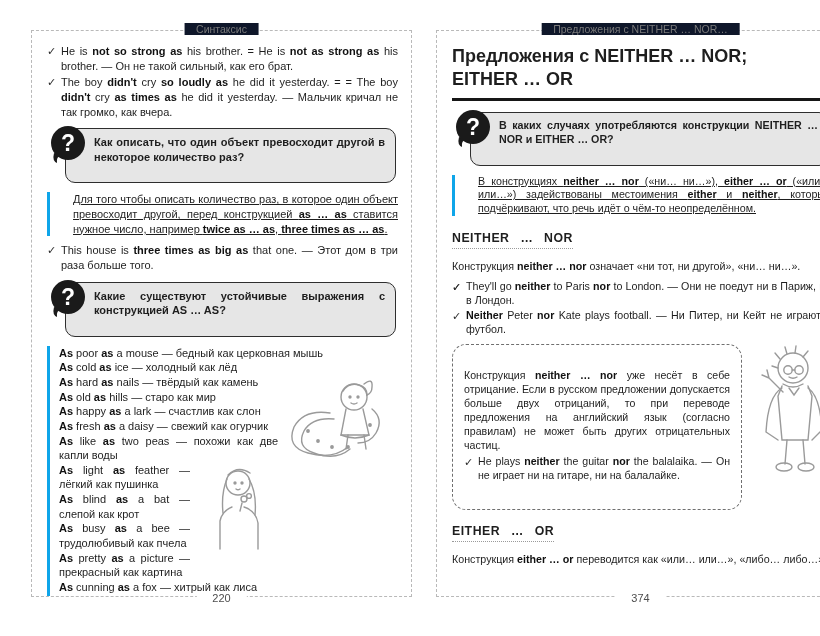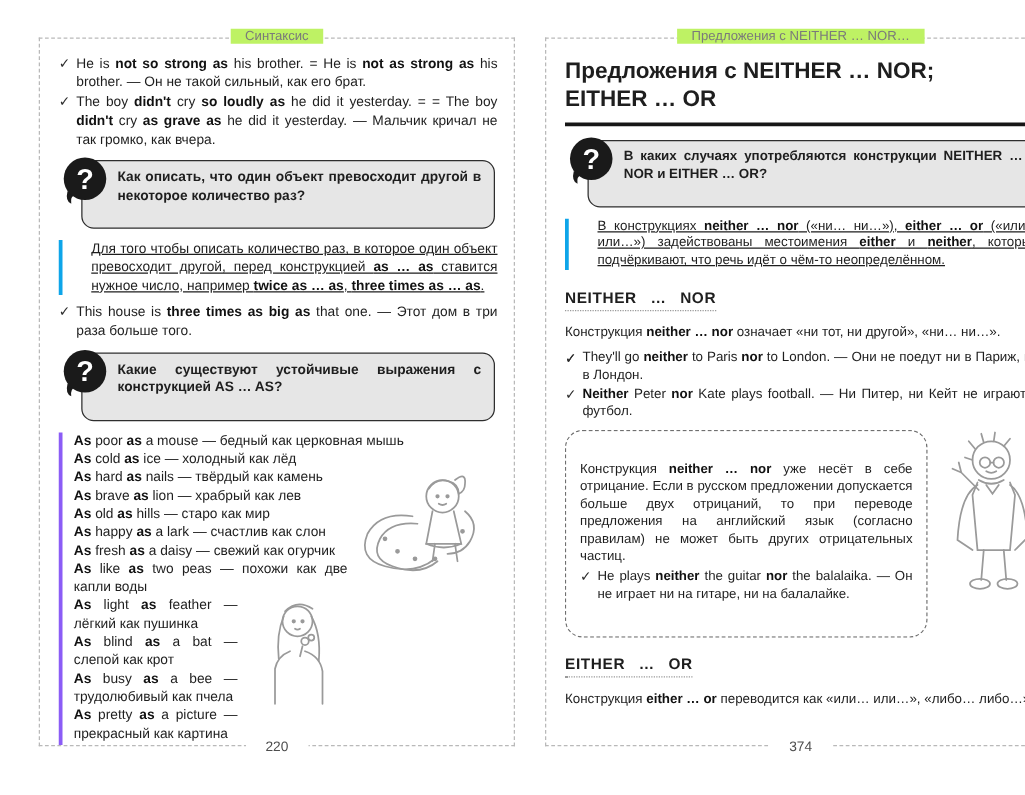--- a/index.html
+++ b/index.html
@@ -1,39 +1,39 @@
 <!DOCTYPE html>
 <html><head>
 <meta charset="utf-8">
 <style>
   html,body{margin:0;padding:0;background:#fff;}
   .spread{position:relative;width:820px;height:636px;background:#fff;overflow:hidden;
           font-family:"Liberation Sans",sans-serif;color:#1e1e1e;}
   .page{position:absolute;top:30px;height:567px;border:1px dashed #b9b9b9;background:#fff;box-sizing:border-box;}
   .page-left{left:31px;width:381px;}
   .page-right{left:436px;width:409px;}
-  .page-label{position:absolute;top:-8px;left:50%;transform:translateX(-50%);background:#bef264;
+  .page-label{position:absolute;top:-8px;left:50%;transform:translateX(-50%);background:#0f172a;
               padding:0 12px;font-size:10.5px;color:#7a7a7a;white-space:nowrap;text-align:center;}
   .page-num{position:absolute;bottom:-8px;left:50%;transform:translateX(-50%);background:#fff;
             padding:0 16px;font-size:11px;color:#4d4d4d;}
   .content{height:100%;box-sizing:border-box;padding:11px 13px 10px 15px;overflow:hidden;
            font-size:11px;line-height:1.33;text-align:justify;}
   .page-right .content{font-size:10.7px;line-height:1.29;}
 
   .check-item{position:relative;padding-left:14px;margin:2px 0;}
   .ck{position:absolute;left:0;top:0;font-size:11px;color:#2c2c2c;}
 
   .qbox-row{position:relative;margin:9px 2px 9px 18px;}
   .qicon{position:absolute;left:-16px;top:-3px;width:38px;height:40px;z-index:2;}
   .qbox{background:#e6e6e6;border:1.5px solid #2e2e2e;border-radius:10px;
         padding:6px 10px 18px 28px;font-weight:bold;}
 
   .bar-para{border-left:3px solid #0ea5e9;padding-left:23px;margin:7px 0;text-decoration:underline;}
   .plain-para{margin:6px 0;}
-  .as-list{border-left:3px solid #8b5cf6;padding-left:9px;margin:7px 0 8px;}
+  .as-list{border-left:3px solid #0ea5e9;padding-left:9px;margin:7px 0 8px;}
   .as-line{margin:0;}
   .fl{float:right;margin:0 0 2px 8px;}
   .note-box{flex:1;border:1.5px dashed #6f6f6f;border-radius:14px;padding:24px 11px;
             font-size:10.8px;line-height:1.32;text-align:justify;}
   .page-right .note-box{font-size:10.6px;}
   .note2{display:flex;gap:5px;align-items:flex-start;margin:7px 0 6px;}
 
   .title{font-weight:bold;font-size:18px;text-align:left;line-height:1.28;margin:3px 0 0;}
   .rule{border-bottom:3px solid #161616;margin:7px 0 11px;}
   .subhead{display:inline-block;font-weight:bold;font-size:12.3px;letter-spacing:.5px;
@@ -51,21 +51,21 @@
     <div class="page-num">220</div>
 
     <div class="content">
 
       <div class="check-item">
         <span class="ck">✓</span>
         <span>He is <b>not so strong as</b> his brother. = He is <b>not as strong as</b> his brother. — Он не такой сильный, как его брат.</span>
       </div>
       <div class="check-item">
         <span class="ck">✓</span>
-        <span>The boy <b>didn't</b> cry <b>so loudly as</b> he did it yesterday. = = The boy <b>didn't</b> cry <b>as grave as</b> he did it yesterday. — Мальчик кричал не так громко, как вчера.</span>
+        <span>The boy <b>didn't</b> cry <b>so loudly as</b> he did it yesterday. = = The boy <b>didn't</b> cry <b>as times as</b> he did it yesterday. — Мальчик кричал не так громко, как вчера.</span>
       </div>
 
       <div class="qbox-row">
         <svg class="qicon" viewBox="0 0 38 40">
           <path d="M5 28 q-2 8 3 10 q-1 -6 4 -8 z" fill="#1a1a1a"></path>
           <circle cx="19" cy="18" r="17" fill="#1a1a1a"></circle>
           <text x="19" y="26" text-anchor="middle" font-size="23" font-weight="bold" fill="#fff" font-family="Liberation Sans, sans-serif">?</text>
         </svg>
         <div class="qbox">Как описать, что один объект превосходит другой в некоторое количество раз?</div>
       </div>
@@ -104,21 +104,20 @@
             <path d="M86 34 q12 10 4 24 q-6 10 -18 10"></path>
             <circle cx="22" cy="56" r="1.2" fill="#9a9a9a"></circle>
             <circle cx="32" cy="66" r="1.2" fill="#9a9a9a"></circle>
             <circle cx="46" cy="72" r="1.2" fill="#9a9a9a"></circle>
             <circle cx="62" cy="72" r="1.2" fill="#9a9a9a"></circle>
             <circle cx="84" cy="50" r="1.2" fill="#9a9a9a"></circle>
             <path d="M62 60 l-2 14 M78 60 l2 14"></path>
           </svg>
         </div>
         <div class="as-line"><b>As</b> hard <b>as</b> nails — твёрдый как камень</div>
-        <div class="as-line"><b>As</b> brave <b>as</b> lion — храбрый как лев</div>
         <div class="as-line"><b>As</b> old <b>as</b> hills — старо как мир</div>
         <div class="as-line"><b>As</b> happy <b>as</b> a lark — счастлив как слон</div>
         <div class="as-line"><b>As</b> fresh <b>as</b> a daisy — свежий как огурчик</div>
         <div class="as-line"><b>As</b> like <b>as</b> two peas — похожи как две капли воды</div>
         <div class="fl">
           <svg width="80" height="88" viewBox="0 0 80 88" fill="none" stroke="#9a9a9a" stroke-width="1.4" stroke-linecap="round">
             <circle cx="40" cy="20" r="12"></circle>
             <path d="M30 12 q10 -10 22 -2"></path>
             <path d="M29 16 q-6 14 -4 34 M51 16 q8 14 6 36"></path>
             <path d="M34 44 q-10 4 -12 14 l0 28 M46 44 q12 4 14 16 l0 26"></path>

